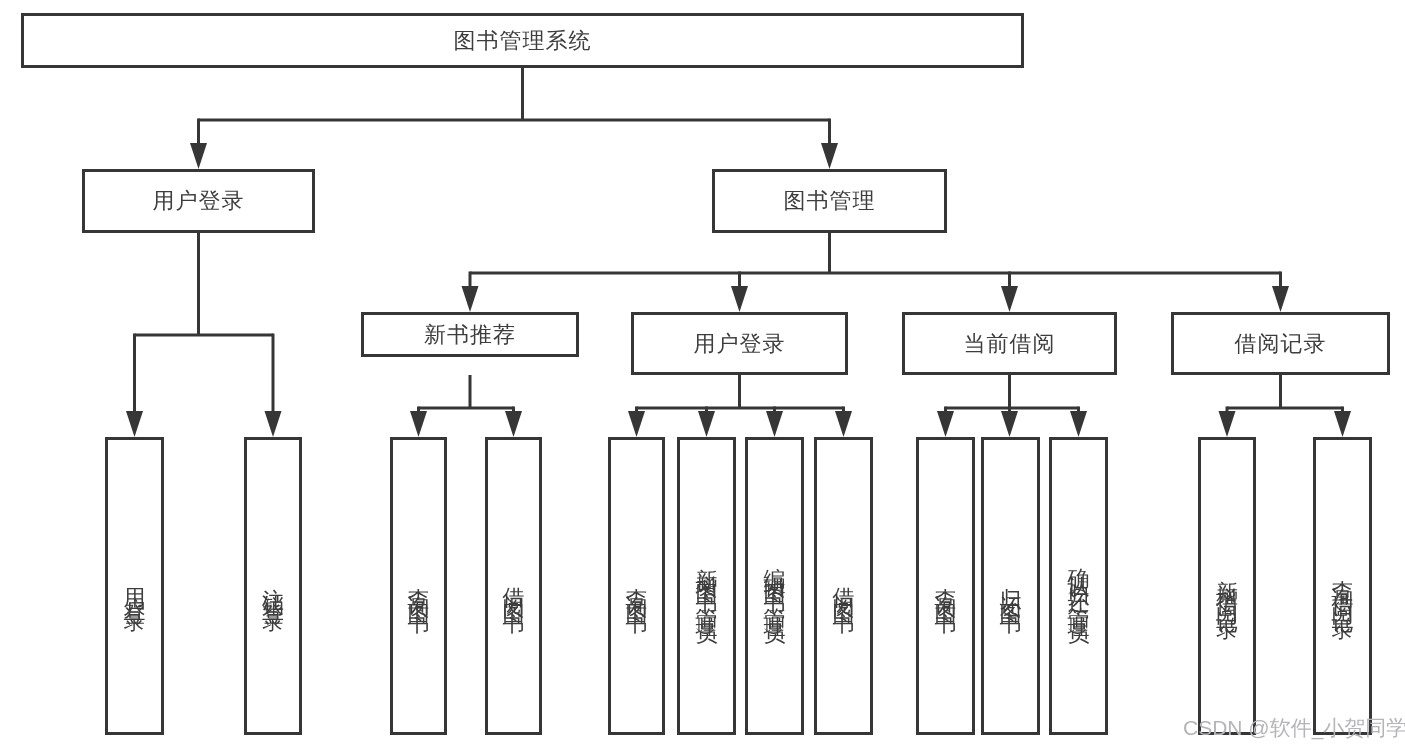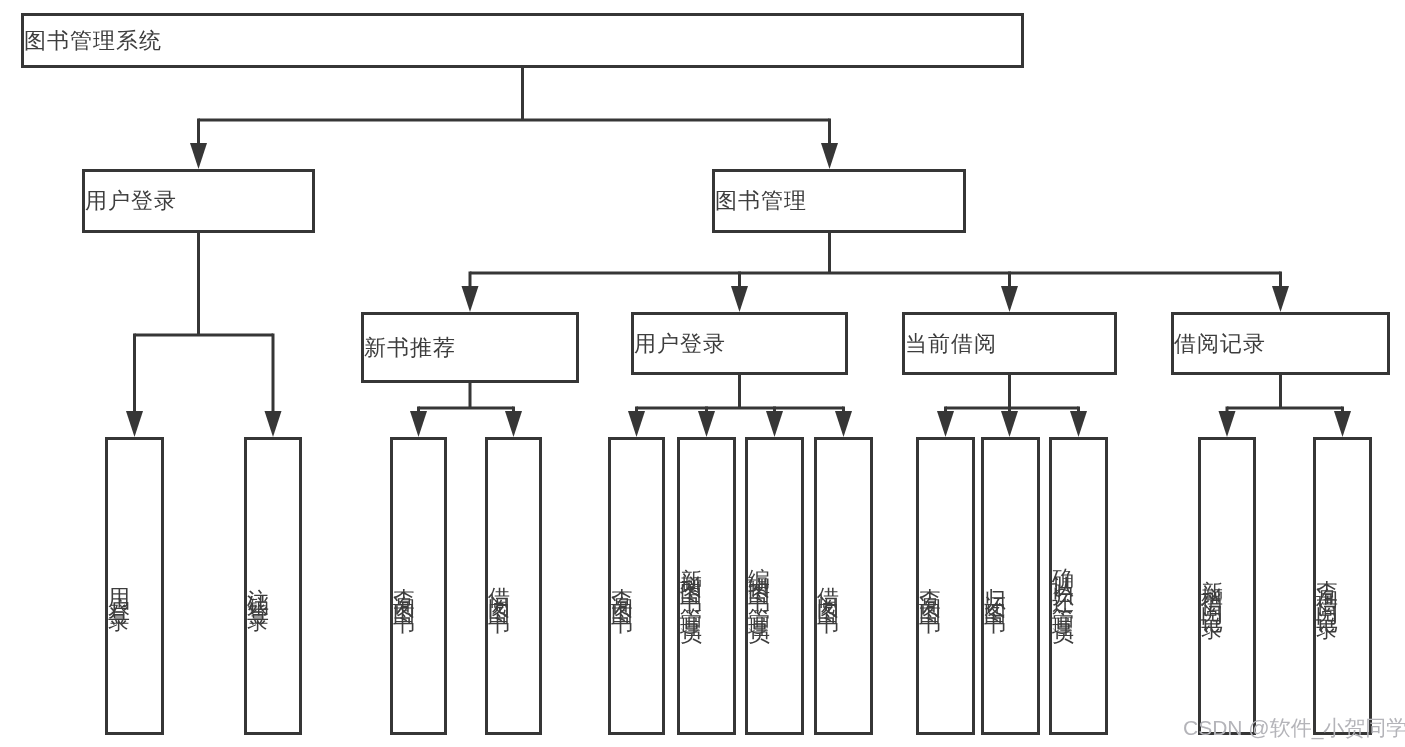--- a/index.html
+++ b/index.html
@@ -18,21 +18,21 @@
     width: 1405px; height: 747px;
     z-index: 1;
   }
   .node {
     position: absolute;
     box-sizing: border-box;
     border: 3px solid #363636;
     background: #ffffff;
     display: flex;
     align-items: center;
-    justify-content: flex-start;
+    justify-content: center;
     z-index: 2;
   }
   .node.h span {
     font-size: 22px;
     letter-spacing: 1px;
     color: #3d3d3d;
     white-space: nowrap;
   }
   .node.leaf { top: 437px; height: 298px; }
   .node.leaf span {
@@ -126,25 +126,25 @@
     </g>
   </svg>
 
   <div class="node h" style="left:21px; top:13px; width:1003px; height:55px">
     <span>图书管理系统</span>
   </div>
 
   <div class="node h" style="left:82px; top:169px; width:233px; height:64px">
     <span>用户登录</span>
   </div>
-  <div class="node h" style="left:712px; top:169px; width:254px; height:64px">
+  <div class="node h" style="left:712px; top:169px; width:235px; height:64px">
     <span>图书管理</span>
   </div>
 
-  <div class="node h" style="left:361px; top:312px; width:218px; height:71px">
+  <div class="node h" style="left:361px; top:312px; width:218px; height:45px">
     <span>新书推荐</span>
   </div>
   <div class="node h" style="left:631px; top:312px; width:217px; height:63px">
     <span>用户登录</span>
   </div>
   <div class="node h" style="left:902px; top:312px; width:215px; height:63px">
     <span>当前借阅</span>
   </div>
   <div class="node h" style="left:1171px; top:312px; width:219px; height:63px">
     <span>借阅记录</span>

